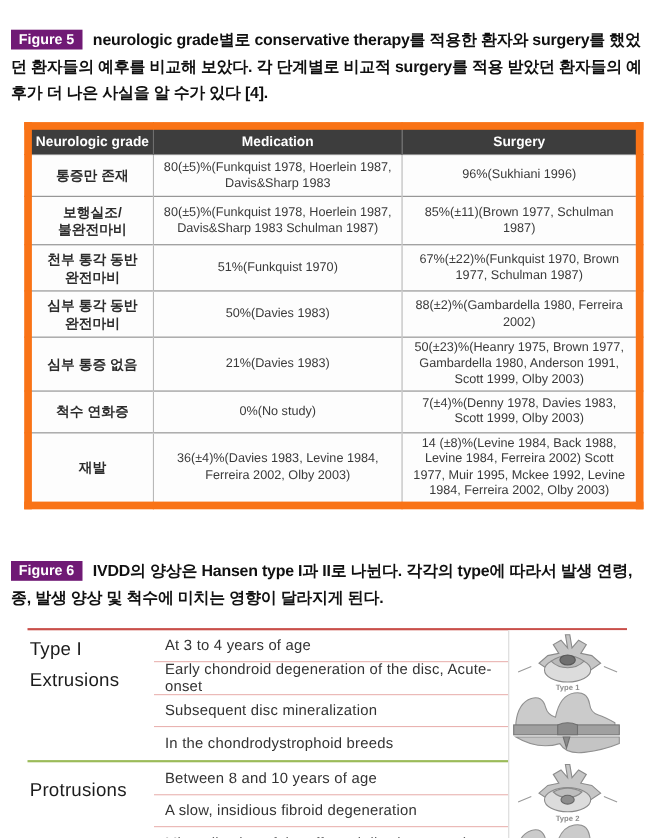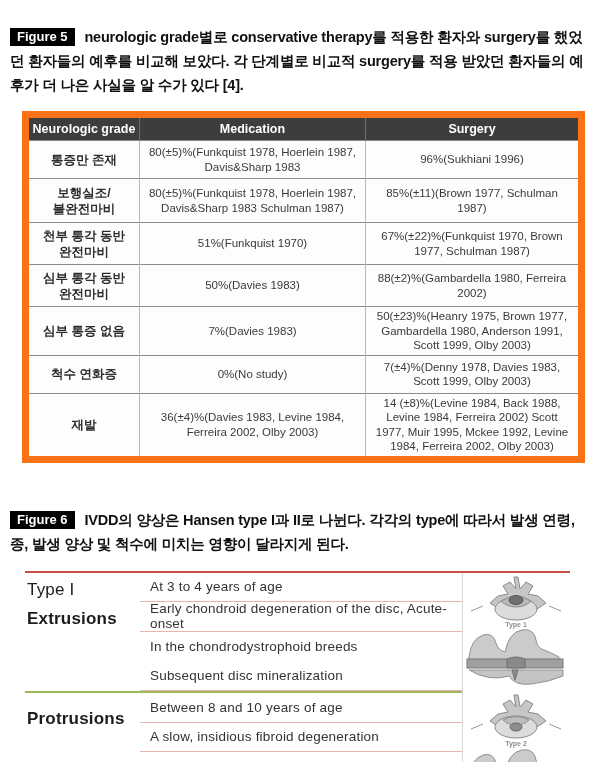--- a/index.html
+++ b/index.html
@@ -4,42 +4,42 @@
 <style>
   html,body{margin:0;padding:0;}
   body{
     width:600px;height:762px;background:#ffffff;overflow:hidden;
     font-family:"Liberation Sans","DejaVu Sans",sans-serif;color:#222;
     position:relative;
   }
   
   .caption{padding:10px 10px 0 10px;font-size:14.5px;font-weight:600;
     line-height:24px;color:#101010;letter-spacing:-0.2px;}
-  .badge{display:inline-block;background:#000000;color:#fff;font-weight:bold;
+  .badge{display:inline-block;background:#701a75;color:#fff;font-weight:bold;
     font-size:13px;line-height:18px;padding:0 7px;margin-right:6px;
     letter-spacing:0;vertical-align:1px;}
   
   table.fig5{border-collapse:collapse;margin:9px 0 0 22px;table-layout:fixed;
     width:556px;border:7px solid #f97316;}
   table.fig5 th{background:#3d3d3d;color:#fff;font-size:12.5px;font-weight:bold;
     height:22px;padding:0;border-left:1px solid #6e6e6e;letter-spacing:0;}
   table.fig5 th:first-child{border-left:none;}
   table.fig5 td{border-top:1.5px solid #8c8c8c;border-left:1px solid #b8b8b8;
     text-align:center;vertical-align:middle;background:#fdfdfd;
     font-size:11.5px;line-height:14.5px;color:#3a3a3a;padding:2px 6px;}
   table.fig5 td:first-child{border-left:none;font-size:12.5px;font-weight:600;
     color:#2c2c2c;white-space:pre-line;line-height:16px;margin-top:33px;}
   col.c1{width:114px;} col.c2{width:226px;} col.c3{width:216px;}
   
   .hansen{position:relative;margin:11px 0 0 25px;width:545px;}
   .hx-topline{width:545px;height:2px;background:#c94f4a;}
   .hx-section{display:flex;}
   .hx-label{width:115px;box-sizing:border-box;padding:7px 0 0 2px;}
   .hx-label .t{font-size:17px;font-weight:normal;color:#1c1c1c;letter-spacing:0.2px;}
-  .hx-label .s{font-size:17px;font-weight:bold;color:#1c1c1c;margin-top:9px;letter-spacing:0.2px;}
+  .hx-label .s{font-size:17px;font-weight:normal;color:#1c1c1c;margin-top:9px;letter-spacing:0.2px;}
   .hx-rows{width:322px;box-sizing:border-box;}
   .hx-row{height:29.5px;box-sizing:border-box;display:flex;align-items:center;
     padding-left:10px;border-bottom:1.5px solid #e9b3b1;
     font-size:13.5px;color:#333;letter-spacing:0.2px;}
   .hx-row.last1{border-bottom:none;}
   .hx-greenline{width:437px;height:2.5px;background:#9bbb59;}
   .hx-illus{position:absolute;top:2px;right:0;width:107px;height:253px;
     border-left:1px solid #d9d9d9;background:#fff;}
 </style>
 </head>
@@ -80,21 +80,21 @@
     <td>67%(±22)%(Funkquist 1970, Brown 1977, Schulman 1987)</td>
   </tr>
   <tr style="height:42px;">
     <td>심부 통각 동반
 완전마비</td>
     <td>50%(Davies 1983)</td>
     <td>88(±2)%(Gambardella 1980, Ferreira 2002)</td>
   </tr>
   <tr style="height:38px;">
     <td>심부 통증 없음</td>
-    <td>7%(Davies 1983)</td>
+    <td>21%(Davies 1983)</td>
     <td>50(±23)%(Heanry 1975, Brown 1977, Gambardella 1980, Anderson 1991, Scott 1999, Olby 2003)</td>
   </tr>
   <tr style="height:38px;">
     <td>척수 연화증</td>
     <td>0%(No study)</td>
     <td>7(±4)%(Denny 1978, Davies 1983, Scott 1999, Olby 2003)</td>
   </tr>
   <tr style="height:64px;">
     <td>재발</td>
     <td>36(±4)%(Davies 1983, Levine 1984, Ferreira 2002, Olby 2003)</td>
@@ -112,22 +112,22 @@
   <div class="hx-topline"></div>
 
   <div class="hx-section">
     <div class="hx-label">
       <div class="t">Type I</div>
       <div class="s">Extrusions</div>
     </div>
     <div class="hx-rows">
       <div class="hx-row">At 3 to 4 years of age</div>
       <div class="hx-row">Early chondroid degeneration of the disc, Acute-onset</div>
+      <div class="hx-row">Subsequent disc mineralization</div>
       <div class="hx-row last1">In the chondrodystrophoid breeds</div>
-      <div class="hx-row">Subsequent disc mineralization</div>
     </div>
   </div>
 
   <div class="hx-greenline"></div>
 
   <div class="hx-section">
     <div class="hx-label">
       <div class="s">Protrusions</div>
     </div>
     <div class="hx-rows">

